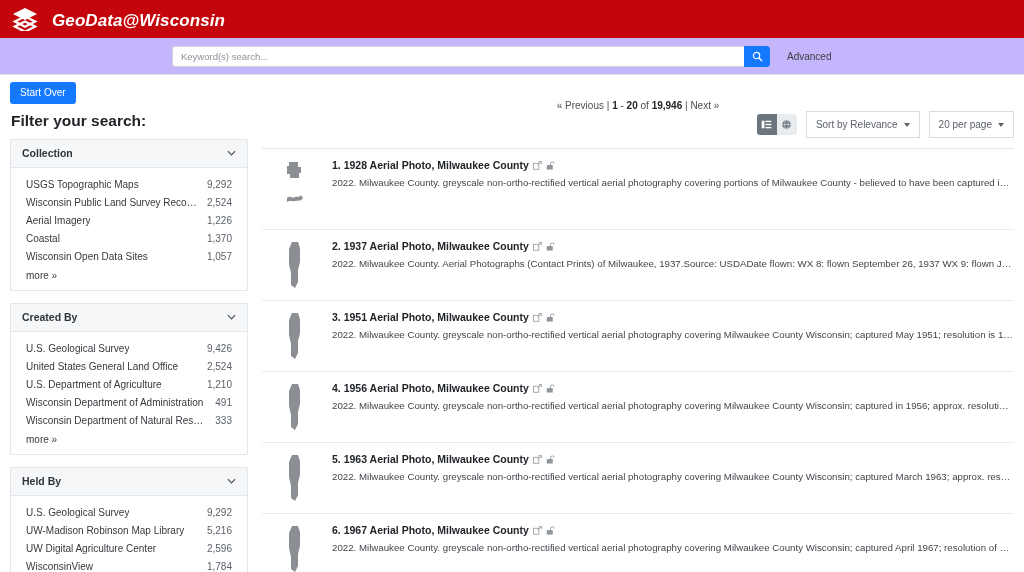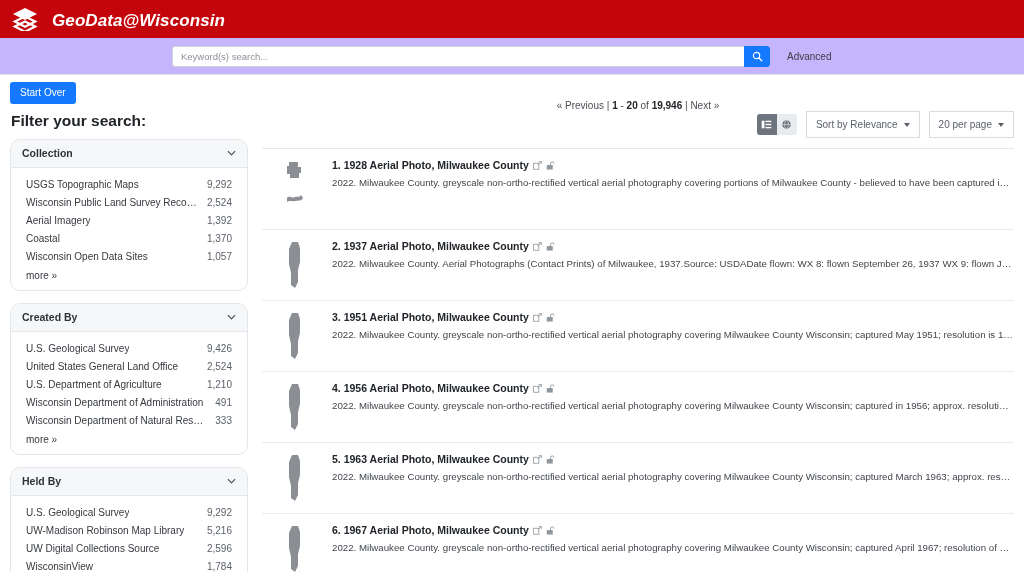--- a/index.html
+++ b/index.html
@@ -109,21 +109,21 @@
   }
   .filter-heading {
     font-size: 15.5px;
     font-weight: bold;
     color: #212529;
     margin: 8px 0 9px 1px;
   }
 
   .facet {
     border: 1px solid #e3e6ea;
-    border-radius: 10px;
+    border-radius: 1px;
     background: #ffffff;
     margin-bottom: 12px;
     overflow: hidden;
   }
   .facet-head {
     background: #f6f7f8;
     border-bottom: 1px solid #e3e6ea;
     padding: 7px 11px 8px;
     display: flex;
     align-items: center;
@@ -289,21 +289,21 @@
         <div class="facet-row">
           <span class="facet-label">USGS Topographic Maps</span>
           <span class="facet-count">9,292</span>
         </div>
         <div class="facet-row">
           <span class="facet-label">Wisconsin Public Land Survey Records</span>
           <span class="facet-count">2,524</span>
         </div>
         <div class="facet-row">
           <span class="facet-label">Aerial Imagery</span>
-          <span class="facet-count">1,392</span>
+          <span class="facet-count">1,226</span>
         </div>
         <div class="facet-row">
           <span class="facet-label">Coastal</span>
           <span class="facet-count">1,370</span>
         </div>
         <div class="facet-row">
           <span class="facet-label">Wisconsin Open Data Sites</span>
           <span class="facet-count">1,057</span>
         </div>
         <a class="facet-more">more »</a>
@@ -354,21 +354,21 @@
       <div class="facet-body">
         <div class="facet-row">
           <span class="facet-label">U.S. Geological Survey</span>
           <span class="facet-count">9,292</span>
         </div>
         <div class="facet-row">
           <span class="facet-label">UW-Madison Robinson Map Library</span>
           <span class="facet-count">5,216</span>
         </div>
         <div class="facet-row">
-          <span class="facet-label">UW Digital Collections Source</span>
+          <span class="facet-label">UW Digital Agriculture Center</span>
           <span class="facet-count">2,596</span>
         </div>
         <div class="facet-row">
           <span class="facet-label">WisconsinView</span>
           <span class="facet-count">1,784</span>
         </div>
 
       </div>
     </div>
   </div>

